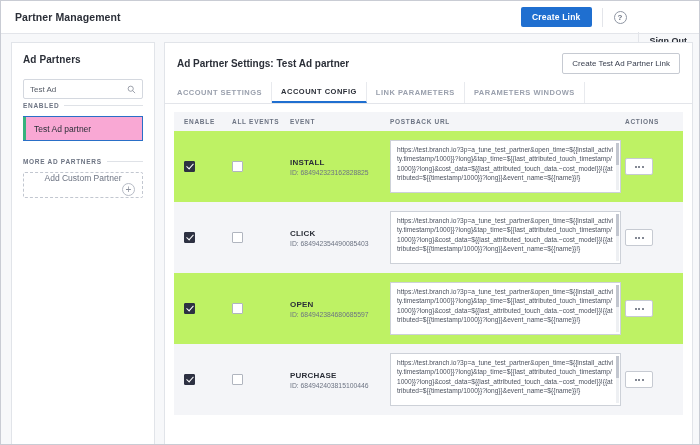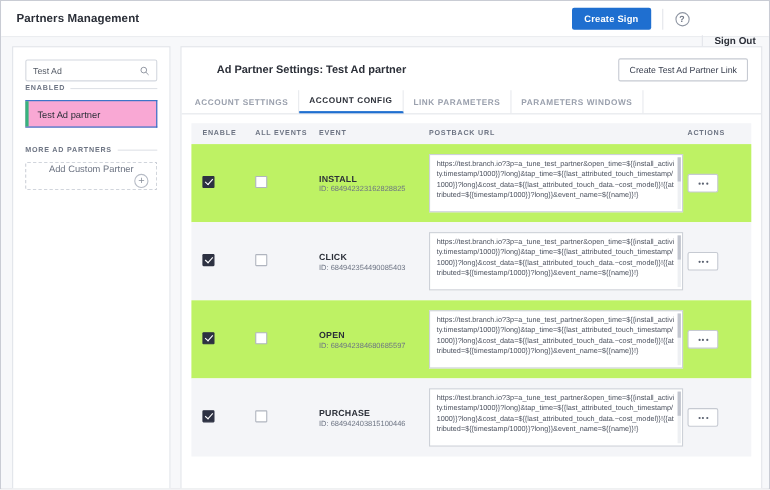--- a/index.html
+++ b/index.html
@@ -72,20 +72,21 @@
     font-size: 8px;
     line-height: 11px;
     text-align: center;
     font-weight: 600;
     cursor: pointer;
   }
   .signout-wrap {
     padding-left: 11px;
     border-left: 1px solid #e3e5ea;
     display: flex;
+    align-items: center;
     height: 19px;
     margin-top: 48px;
   }
   .signout {
     font-size: 9px;
     font-weight: 700;
     color: #2b2f38;
     cursor: pointer;
     white-space: nowrap;
   }
@@ -219,21 +220,20 @@
   }
   .main-header {
     display: flex;
     align-items: center;
     padding: 10px 12px 8px 12px;
   }
   .main-title {
     font-size: 10px;
     font-weight: 700;
     color: #2b2f38;
-    margin-left: 20px;
   }
   .create-partner-btn {
     margin-left: auto;
     font-size: 8px;
     color: #3a4050;
     background: #fff;
     border: 1px solid #c6cad2;
     border-radius: 2px;
     padding: 5px 9px;
     cursor: pointer;
@@ -381,35 +381,36 @@
     display: block;
     border-radius: 50%;
   }
 </style>
 </head>
 <body>
 
 <div class="app-frame">
 
   <div class="topbar">
-    <div class="topbar-title">Partners Management</div>
+    <div class="topbar-title">Partner Management</div>
     <div class="topbar-right">
-      <button class="create-link-btn">Create Sign</button>
+      <button class="create-link-btn">Create Link</button>
       <div class="help-wrap">
         <div class="help-icon">?</div>
       </div>
       <div class="signout-wrap">
         <div class="signout">Sign Out</div>
       </div>
     </div>
   </div>
 
   <div class="body-area">
 
     <div class="sidebar">
+      <div class="sidebar-title">Ad Partners</div>
 
       <div class="search-box">
         <input type="text" value="Test Ad" style="">
         <svg class="search-icon" viewBox="0 0 16 16">
           <circle cx="6.6" cy="6.6" r="4.6" fill="none" stroke="#7b818e" stroke-width="1.3"></circle>
           <line x1="10" y1="10" x2="14.4" y2="14.4" stroke="#7b818e" stroke-width="1.3"></line>
         </svg>
       </div>
 
       <div class="group-head">

